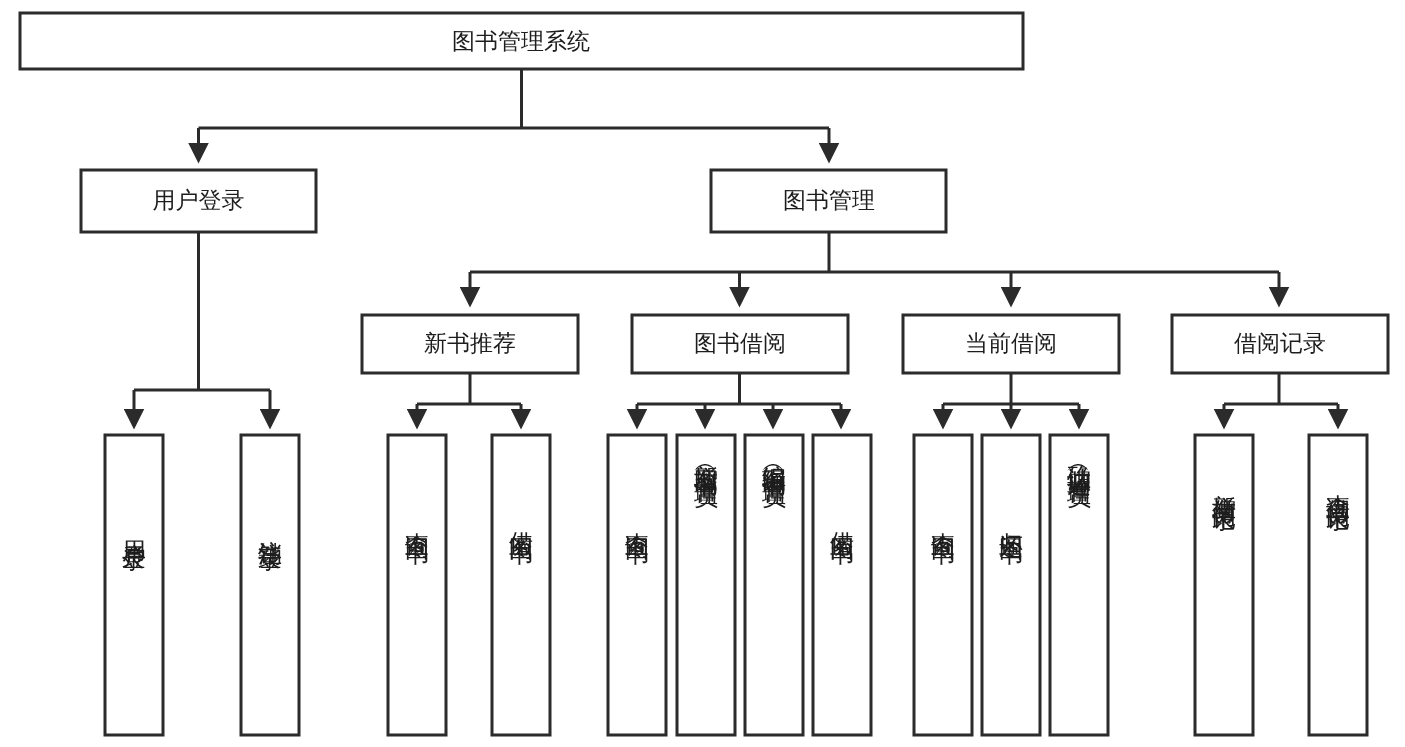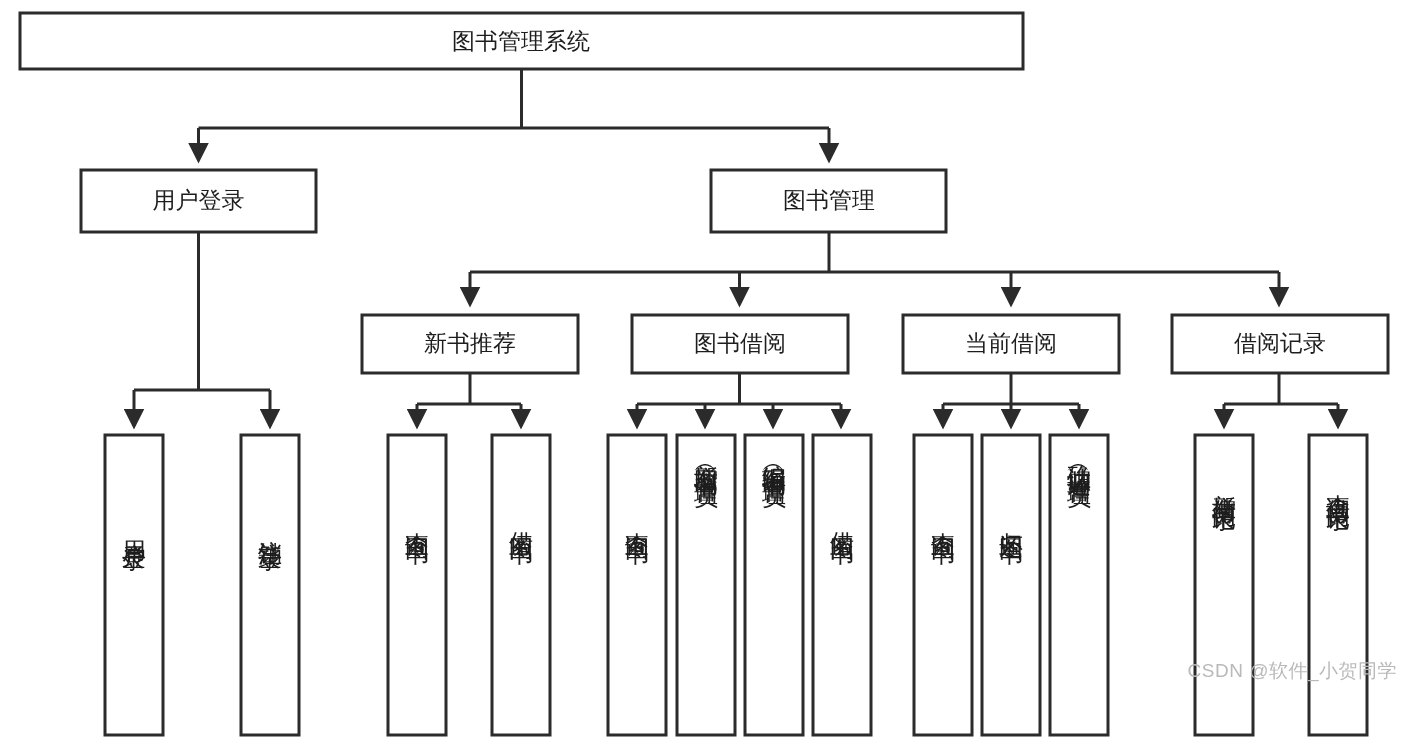--- a/index.html
+++ b/index.html
@@ -214,15 +214,14 @@
     <span class="vert-label" style="margin-top:10px;">确认归还（管理员）</span>
   </div>
 
   <div class="vert-label-wrap" style="left:1195px; top:435px; width:58px; height:300px;">
     <span class="vert-label" style="margin-top:40px;">新增借阅记录</span>
   </div>
   <div class="vert-label-wrap" style="left:1309px; top:435px; width:58px; height:300px;">
     <span class="vert-label" style="margin-top:40px;">查询借阅记录</span>
   </div>
 
-  <div id="watermark">CSDN @软件_小贺同学</div>
 
 </div>
 
 </body></html>

